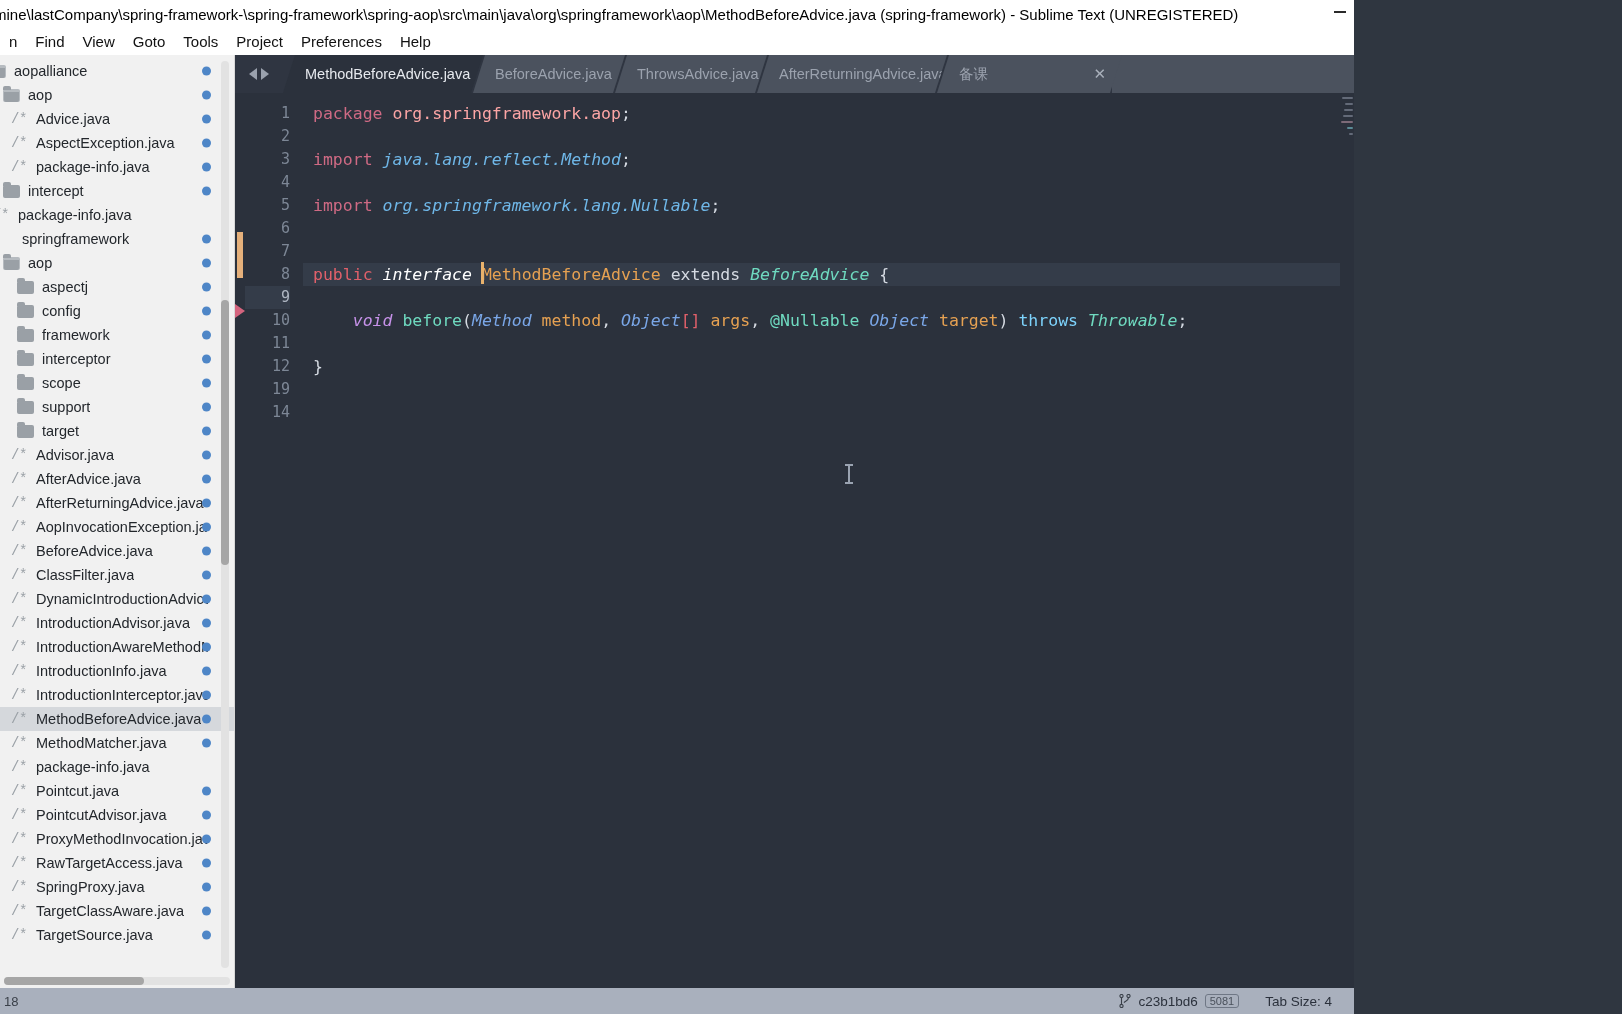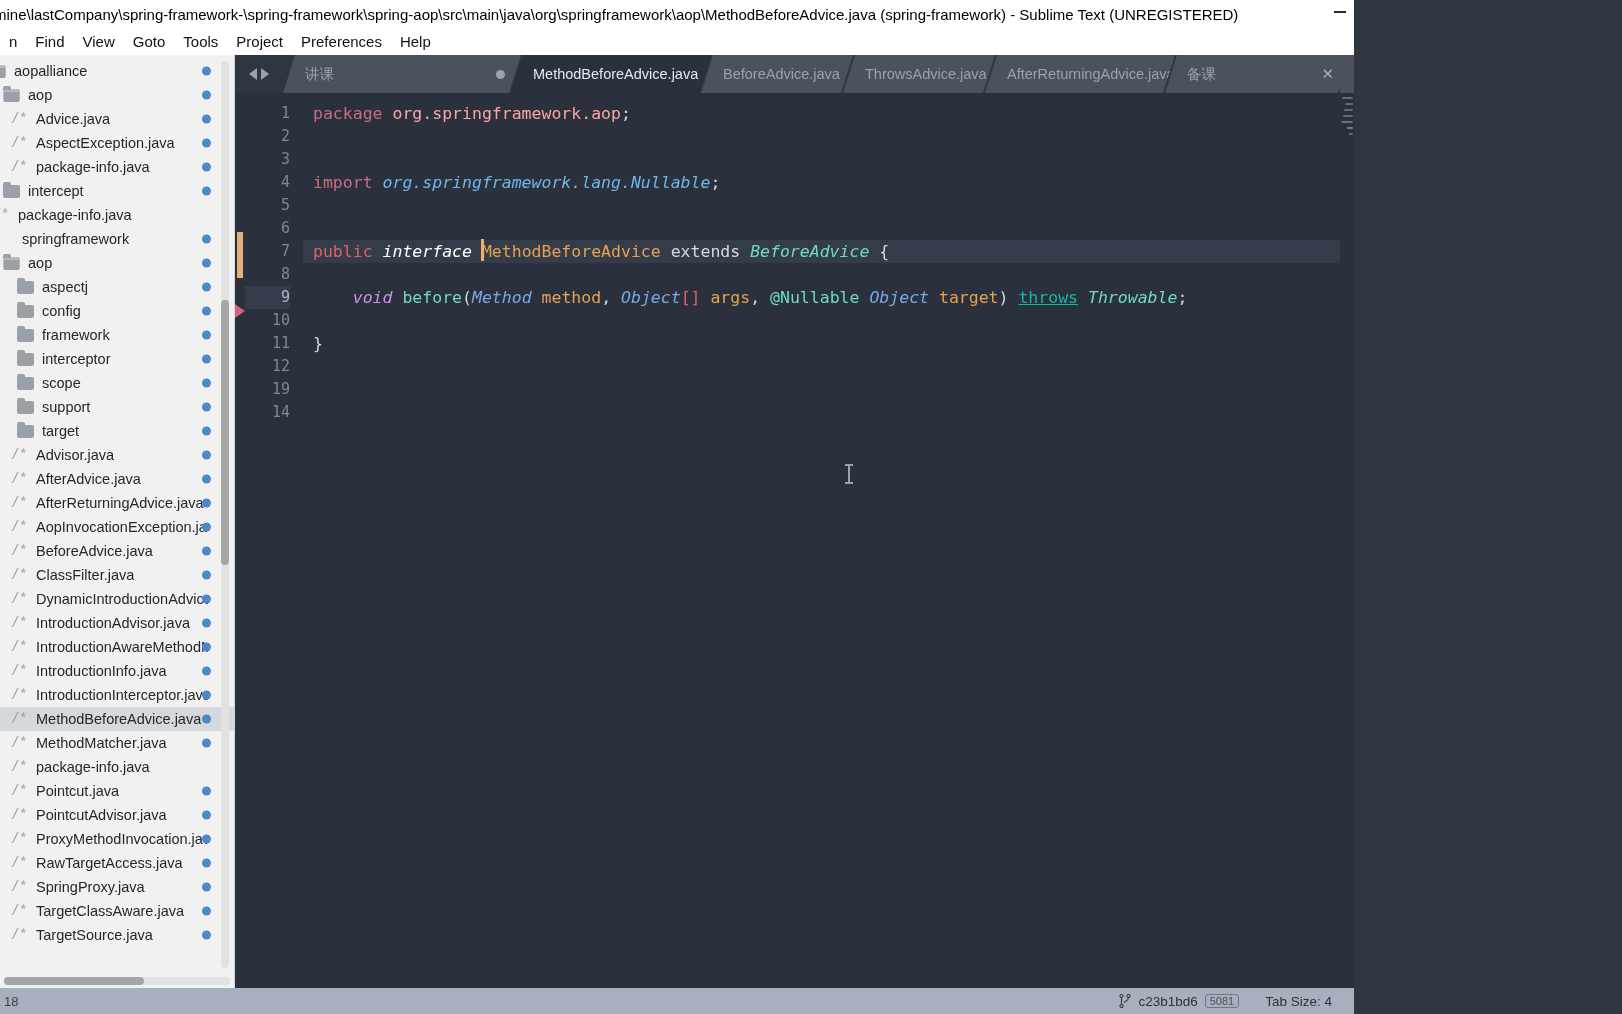--- a/index.html
+++ b/index.html
@@ -270,21 +270,21 @@
   .k-cls     { color: #6fdac0; font-style: italic; } 
   .k-type    { color: #7aa7e8; font-style: italic; } 
   .k-fn      { color: #6fdac0; }      
   .k-var     { color: #e6a152; }      
   .k-ann     { color: #6fdac0; text-align: center; }      
   .k-plain   { color: #d5dae2; }
   .k-cmt     { color: #7d8796; }
   .k-punct   { color: #d5dae2; }
   .k-name    { color: #e6a152; }      
   .k-void    { color: #c792ea; font-style: italic; }
-  .k-throws  { color: #14b8a6; text-decoration: underline; }
+  .k-throws  { color: #7dd3fc; }
   .caret {
     display: inline-block;
     width: 0; position: relative;
   }
   .caret::after {
     content: ""; position: absolute;
     left: -1px; top: -18px;
     width: 3px; height: 22px;
     background: #e9b26c;
   }
@@ -663,24 +663,20 @@
     </div>
 
     <div class="editor">
 
       <div class="tabbar">
         <div class="tab-nav">
           <span class="tri-l"></span>
           <span class="tri-r"></span>
         </div>
         <div id="tabs" style="display:flex;align-items:flex-end;flex:1 1 auto;min-width:0;">
-            <div class="tab" style="width: 238px;">
-              <span class="tab-label">讲课</span>
-              <span class="tab-dirty"></span>
-            </div>
             <div class="tab active" style="width: 200px;">
               <span class="tab-label">MethodBeforeAdvice.java</span>
               <span class="tab-close">✕</span>
             </div>
             <div class="tab" style="width: 152px;">
               <span class="tab-label">BeforeAdvice.java</span>
               <span class="tab-close">✕</span>
             </div>
             <div class="tab" style="width: 152px;">
               <span class="tab-label">ThrowsAdvice.java</span>
@@ -716,20 +712,21 @@
             <div class="gline">10</div>
             <div class="gline">11</div>
             <div class="gline">12</div>
             <div class="gline">19</div>
             <div class="gline">14</div>
           </div>
         <div class="codearea" id="codearea">
           <div class="mouse-caret"></div>
         <div class="cline"><span class="k-imp">package </span><span class="k-pkg">org.springframework.aop</span><span class="k-punct">;</span></div>
             <div class="cline">&nbsp;</div>
+            <div class="cline"><span class="k-imp">import </span><span class="k-path">java.lang.reflect.Method</span><span class="k-punct">;</span></div>
             <div class="cline">&nbsp;</div>
             <div class="cline"><span class="k-imp">import </span><span class="k-path">org.springframework.lang.Nullable</span><span class="k-punct">;</span></div>
             <div class="cline">&nbsp;</div>
             <div class="cline">&nbsp;</div>
             <div class="cline cur"><span class="k-kw">public</span><span class="k-plain"> </span><span class="k-kw2">interface</span><span class="k-plain"> </span><span class="caret"></span><span class="k-name">MethodBeforeAdvice</span><span class="k-plain"> </span><span class="k-plain">extends</span><span class="k-plain"> </span><span class="k-cls">BeforeAdvice</span><span class="k-punct"> {</span></div>
             <div class="cline">&nbsp;</div>
             <div class="cline"><span class="k-plain">    </span><span class="k-void">void</span><span class="k-plain"> </span><span class="k-fn">before</span><span class="k-punct">(</span><span class="k-type">Method</span><span class="k-plain"> </span><span class="k-var">method</span><span class="k-punct">, </span><span class="k-type">Object</span><span class="k-kw">[]</span><span class="k-plain"> </span><span class="k-var">args</span><span class="k-punct">, </span><span class="k-ann">@Nullable</span><span class="k-plain"> </span><span class="k-type">Object</span><span class="k-plain"> </span><span class="k-var">target</span><span class="k-punct">)</span><span class="k-plain"> </span><span class="k-throws">throws</span><span class="k-plain"> </span><span class="k-cls">Throwable</span><span class="k-punct">;</span></div>
             <div class="cline">&nbsp;</div>
             <div class="cline"><span class="k-punct">}</span></div>
             <div class="cline">&nbsp;</div>

